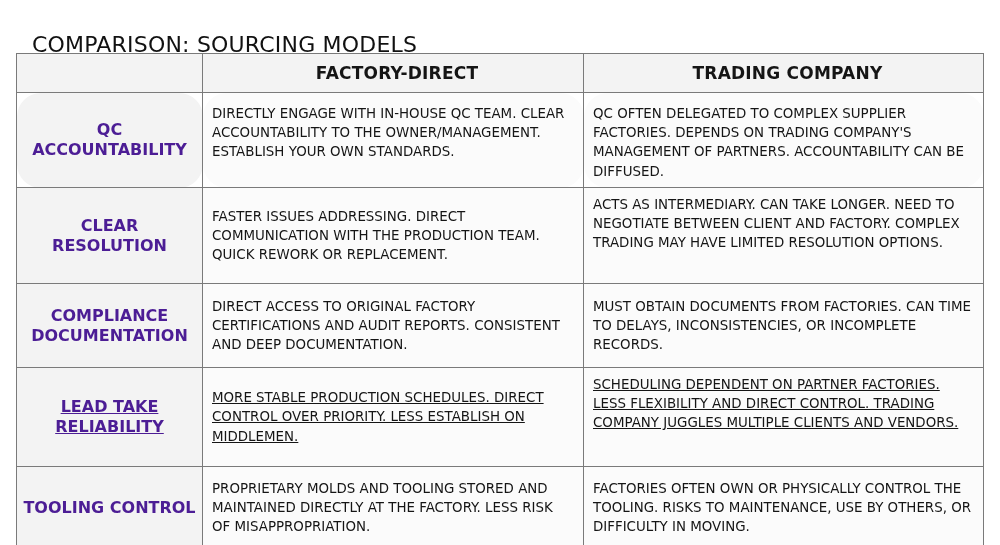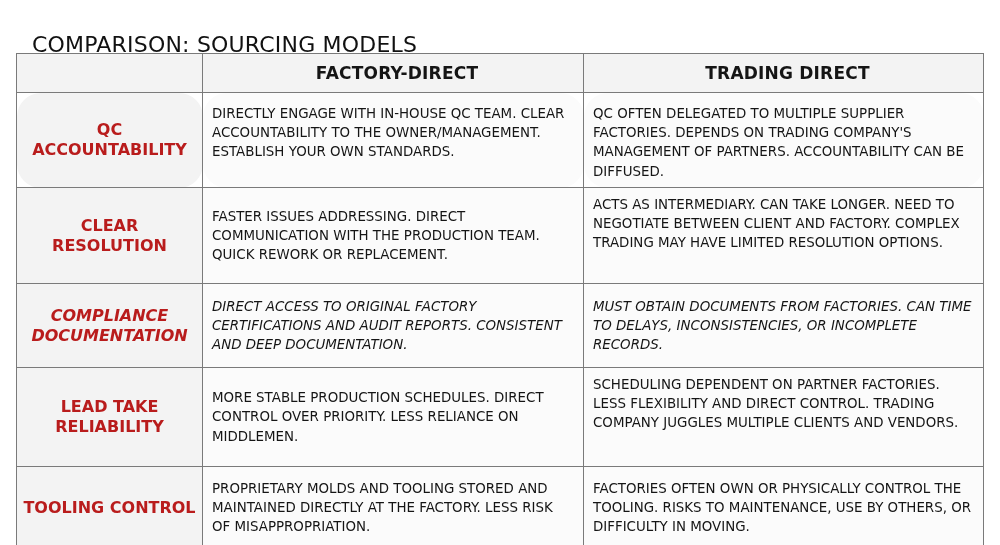--- a/index.html
+++ b/index.html
@@ -52,68 +52,68 @@
       color: #151515;
       letter-spacing: 0.2px;
       padding-left: 8px;
     }
     .row-label {
       background: #f3f3f3;
       text-align: center;
       font-size: 16px;
       font-weight: bold;
       line-height: 20px;
-      color: #b91c1c;
+      color: #4c1d95;
       padding: 0 4px !important;
     }
     .cell {
       background: #fbfbfb;
       font-size: 13.4px;
       line-height: 19.2px;
       color: #151515;
       padding: 0 8px 0 9px !important;
       overflow: hidden;
     }
     .cell .txt {
       display: block;
     }
     .r1 td { height: 83px; border-radius: 24px; }
     .r2 td { height: 88px; }
-    .r3 td { height: 83px; font-style: italic; }
-    .r4 td { height: 91px; }
+    .r3 td { height: 83px; }
+    .r4 td { height: 91px; text-decoration: underline; }
     .r5 td { height: 81px; }
     .r1 .cell { vertical-align: top; padding-top: 11px !important; }
     .r2 .cell-b, .r4 .cell-b { vertical-align: top; padding-top: 7px !important; }
   </style>
 </head>
 <body>
 
 <h1 class="page-title">COMPARISON: SOURCING MODELS</h1>
 
 <table class="table">
   <colgroup>
     <col class="col-label">
     <col class="col-a">
     <col class="col-b">
   </colgroup>
   <thead>
     <tr class="head-row">
       <th></th>
       <th>FACTORY-DIRECT</th>
-      <th>TRADING DIRECT</th>
+      <th>TRADING COMPANY</th>
     </tr>
   </thead>
   <tbody>
     <tr class="r1">
       <td class="row-label">QC ACCOUNTABILITY</td>
       <td class="cell cell-a">
           <span class="txt">DIRECTLY ENGAGE WITH IN-HOUSE QC TEAM. CLEAR ACCOUNTABILITY TO THE OWNER/MANAGEMENT. ESTABLISH YOUR OWN STANDARDS.</span>
         </td>
       <td class="cell cell-b">
-          <span class="txt">QC OFTEN DELEGATED TO MULTIPLE SUPPLIER FACTORIES. DEPENDS ON TRADING COMPANY'S MANAGEMENT OF PARTNERS. ACCOUNTABILITY CAN BE DIFFUSED.</span>
+          <span class="txt">QC OFTEN DELEGATED TO COMPLEX SUPPLIER FACTORIES. DEPENDS ON TRADING COMPANY'S MANAGEMENT OF PARTNERS. ACCOUNTABILITY CAN BE DIFFUSED.</span>
         </td>
     </tr>
     <tr class="r2">
       <td class="row-label">CLEAR RESOLUTION</td>
       <td class="cell cell-a">
           <span class="txt">FASTER ISSUES ADDRESSING. DIRECT COMMUNICATION WITH THE PRODUCTION TEAM. QUICK REWORK OR REPLACEMENT.</span>
         </td>
       <td class="cell cell-b">
           <span class="txt">ACTS AS INTERMEDIARY. CAN TAKE LONGER. NEED TO NEGOTIATE BETWEEN CLIENT AND FACTORY. COMPLEX TRADING MAY HAVE LIMITED RESOLUTION OPTIONS.</span>
         </td>
@@ -123,21 +123,21 @@
       <td class="cell cell-a">
           <span class="txt">DIRECT ACCESS TO ORIGINAL FACTORY CERTIFICATIONS AND AUDIT REPORTS. CONSISTENT AND DEEP DOCUMENTATION.</span>
         </td>
       <td class="cell cell-b">
           <span class="txt">MUST OBTAIN DOCUMENTS FROM FACTORIES. CAN TIME TO DELAYS, INCONSISTENCIES, OR INCOMPLETE RECORDS.</span>
         </td>
     </tr>
     <tr class="r4">
       <td class="row-label">LEAD TAKE RELIABILITY</td>
       <td class="cell cell-a">
-          <span class="txt">MORE STABLE PRODUCTION SCHEDULES. DIRECT CONTROL OVER PRIORITY. LESS RELIANCE ON MIDDLEMEN.</span>
+          <span class="txt">MORE STABLE PRODUCTION SCHEDULES. DIRECT CONTROL OVER PRIORITY. LESS ESTABLISH ON MIDDLEMEN.</span>
         </td>
       <td class="cell cell-b">
           <span class="txt">SCHEDULING DEPENDENT ON PARTNER FACTORIES. LESS FLEXIBILITY AND DIRECT CONTROL. TRADING COMPANY JUGGLES MULTIPLE CLIENTS AND VENDORS.</span>
         </td>
     </tr>
     <tr class="r5">
       <td class="row-label">TOOLING CONTROL</td>
       <td class="cell cell-a">
           <span class="txt">PROPRIETARY MOLDS AND TOOLING STORED AND MAINTAINED DIRECTLY AT THE FACTORY. LESS RISK OF MISAPPROPRIATION.</span>
         </td>

